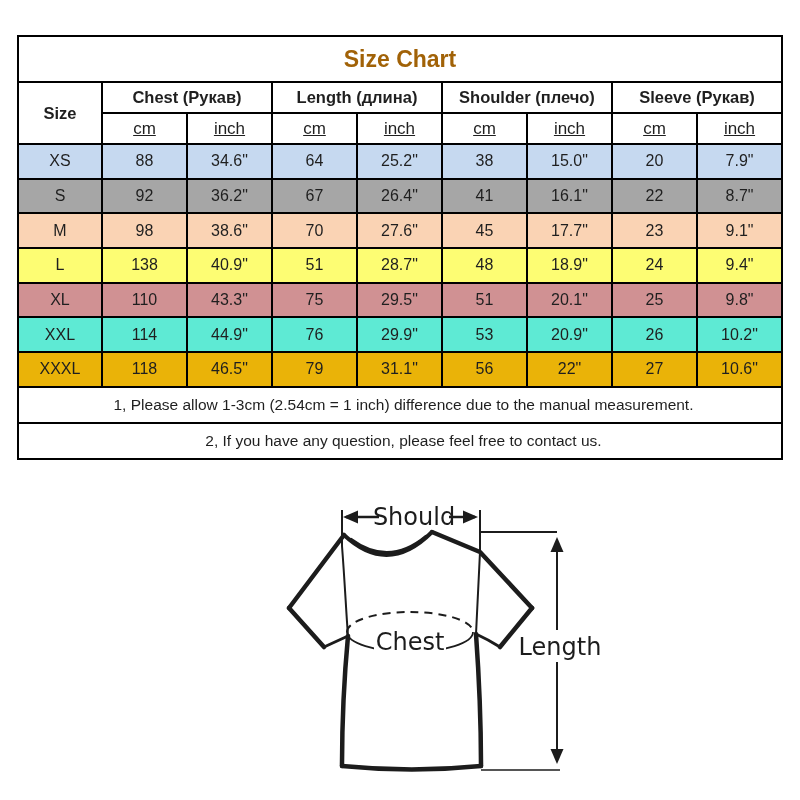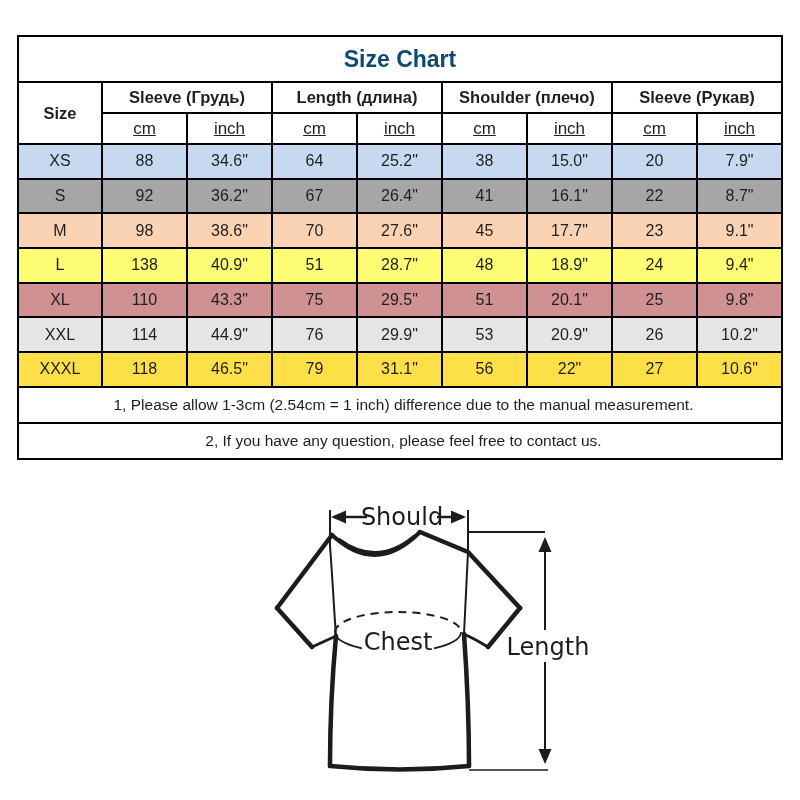--- a/index.html
+++ b/index.html
@@ -14,45 +14,45 @@
   table.size-chart td, table.size-chart th{
     border:2px solid #000;text-align:center;vertical-align:middle;
     padding:0;overflow:hidden;font-weight:400;font-size:16px;white-space:nowrap;
   }
   tr.title-row td{height:44px;font-size:23px;font-weight:700;}
   th.size-head{font-size:17px;font-weight:700;}
   tr.group-row th{height:29px;font-size:16.5px;font-weight:700;}
   tr.unit-row th{height:29px;font-size:17px;font-weight:400;text-decoration:underline;}
   tr.data-row td{height:32.7px;font-size:16px;}
   tr.note-row td{height:34px;text-align:center;padding:0 0 0 7px;font-size:15.5px;}
-  .diagram-wrap{position:absolute;left:0;top:490px;width:636px;height:310px;}
+  .diagram-wrap{position:absolute;left:12px;top:490px;width:636px;height:310px;}
   svg text{font-family:"DejaVu Sans",sans-serif;font-size:24px;fill:#1c1c1c;}
 </style>
 </head>
 <body>
 
 <table class="size-chart">
   <colgroup>
     <col style="width:84px">
     <col style="width:85px">
       <col style="width:85px">
       <col style="width:85px">
       <col style="width:85px">
     <col style="width:85px">
       <col style="width:85px">
       <col style="width:85px">
       <col style="width:85px">
   </colgroup>
   <tbody>
       <tr class="title-row">
-    <td colspan="9" style="color: #0c4a6e;">Size Chart</td>
+    <td colspan="9" style="color: #a16207;">Size Chart</td>
   </tr>
   <tr class="group-row">
     <th class="size-head" rowspan="2">Size</th>
-    <th colspan="2">Sleeve  (Грудь)</th>
+    <th colspan="2">Chest  (Рукав)</th>
     <th colspan="2">Length (длина)</th>
     <th colspan="2">Shoulder (плечо)</th>
     <th colspan="2">Sleeve (Рукав)</th>
   </tr>
   <tr class="unit-row">
     <th>cm</th>
     <th>inch</th>
     <th>cm</th>
     <th>inch</th>
     <th>cm</th>
@@ -109,32 +109,32 @@
     <td>XL</td>
     <td>110</td>
     <td>43.3"</td>
     <td>75</td>
     <td>29.5"</td>
     <td>51</td>
     <td>20.1"</td>
     <td>25</td>
     <td>9.8"</td>
   </tr>
-  <tr class="data-row" style="background-color: #e5e5e5; margin-left: 20px;">
+  <tr class="data-row" style="background-color: #5eead4; margin-left: 20px;">
     <td>XXL</td>
     <td>114</td>
     <td>44.9"</td>
     <td>76</td>
     <td>29.9"</td>
     <td>53</td>
     <td>20.9"</td>
     <td>26</td>
     <td>10.2"</td>
   </tr>
-  <tr class="data-row" style="background-color: #fde047;">
+  <tr class="data-row" style="background-color: #eab308;">
     <td>XXXL</td>
     <td>118</td>
     <td>46.5"</td>
     <td>79</td>
     <td>31.1"</td>
     <td>56</td>
     <td>22"</td>
     <td>27</td>
     <td>10.6"</td>
   </tr>

